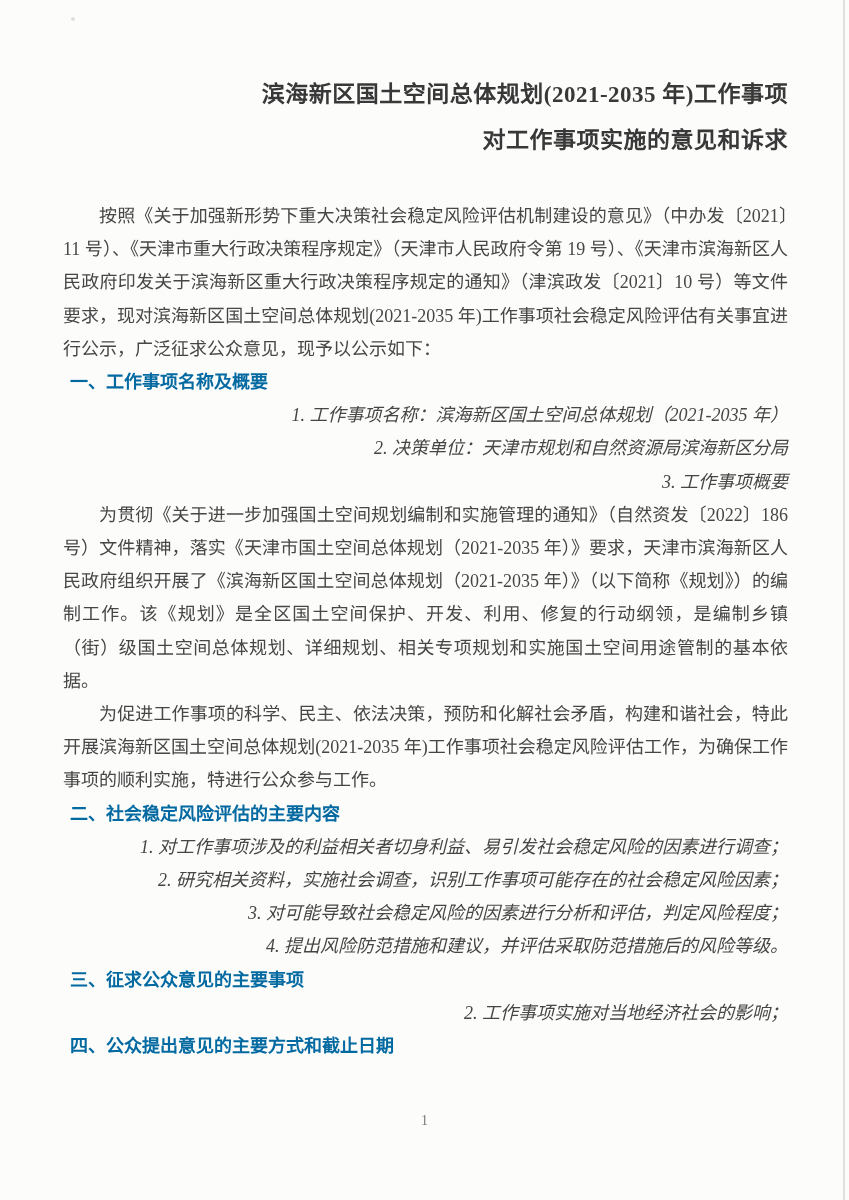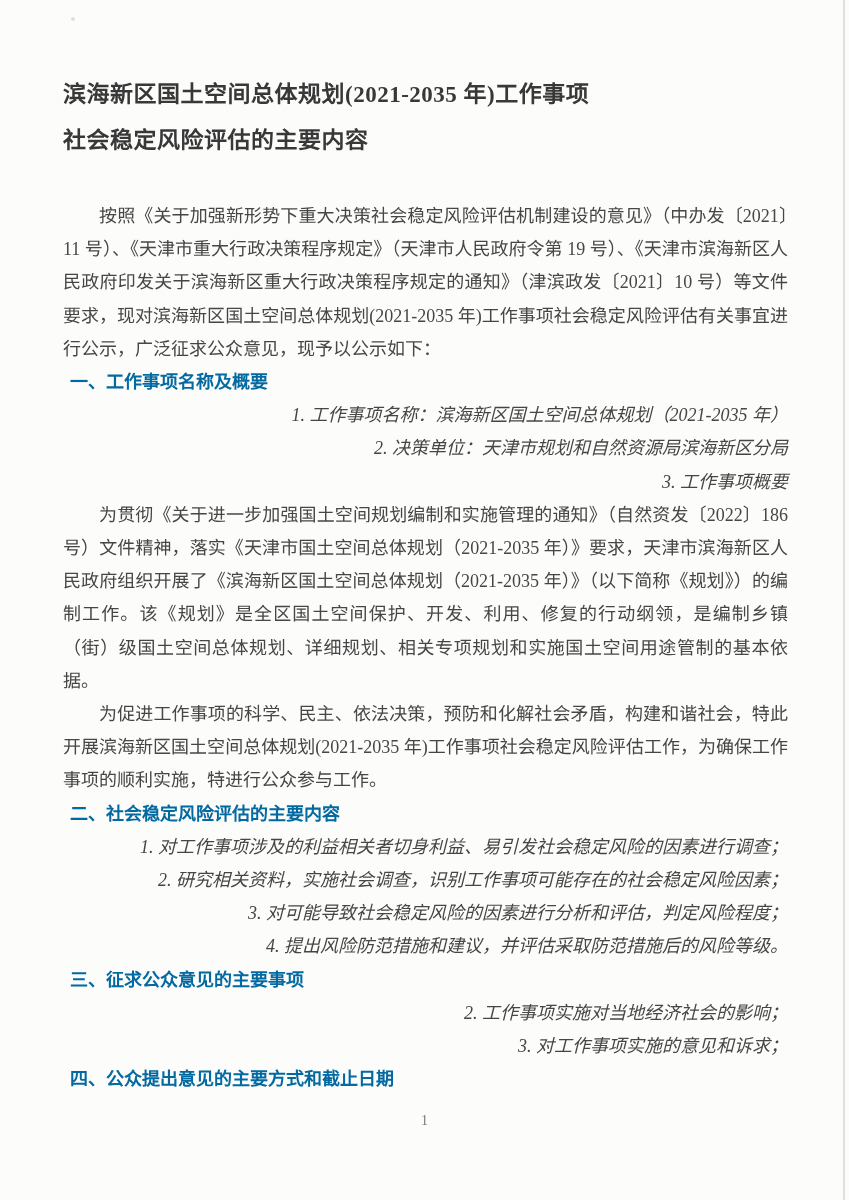--- a/index.html
+++ b/index.html
@@ -32,21 +32,21 @@
     background: #c9c9c6;
     opacity: 0.6;
   }
   .doc {
     position: absolute;
     left: 63px;
     top: 72px;
     width: 725px;
   }
   .title-block {
-    text-align: left;
+    text-align: right;
     font-size: 23px;
     line-height: 46px;
     font-weight: 700;
     color: #383838;
     letter-spacing: 0.5px;
   }
   .body-block {
     margin-top: 36px;
     font-size: 18px;
     line-height: 33.2px;
@@ -80,35 +80,34 @@
 </style>
 </head>
 <body>
 
 <div class="scan-speck"></div>
 <div class="scan-edge-line"></div>
 
 <div class="doc">
   <div class="title-block">
     <div>滨海新区国土空间总体规划(2021-2035 年)工作事项</div>
-    <div>社会稳定风险评估的主要内容</div>
+    <div>对工作事项实施的意见和诉求</div>
   </div>
   <div class="body-block" id="blocks-container">
       <div class="paragraph">按照《关于加强新形势下重大决策社会稳定风险评估机制建设的意见》（中办发〔2021〕11 号）、《天津市重大行政决策程序规定》（天津市人民政府令第 19 号）、《天津市滨海新区人民政府印发关于滨海新区重大行政决策程序规定的通知》（津滨政发〔2021〕10 号）等文件要求，现对滨海新区国土空间总体规划(2021-2035 年)工作事项社会稳定风险评估有关事宜进行公示，广泛征求公众意见，现予以公示如下：</div>
       <div class="heading">一、工作事项名称及概要</div>
       <div class="item">1. 工作事项名称：滨海新区国土空间总体规划（2021-2035 年）</div>
       <div class="item">2. 决策单位：天津市规划和自然资源局滨海新区分局</div>
       <div class="item">3. 工作事项概要</div>
       <div class="paragraph">为贯彻《关于进一步加强国土空间规划编制和实施管理的通知》（自然资发〔2022〕186 号）文件精神，落实《天津市国土空间总体规划（2021-2035 年）》要求，天津市滨海新区人民政府组织开展了《滨海新区国土空间总体规划（2021-2035 年）》（以下简称《规划》）的编制工作。该《规划》是全区国土空间保护、开发、利用、修复的行动纲领，是编制乡镇（街）级国土空间总体规划、详细规划、相关专项规划和实施国土空间用途管制的基本依据。</div>
       <div class="paragraph">为促进工作事项的科学、民主、依法决策，预防和化解社会矛盾，构建和谐社会，特此开展滨海新区国土空间总体规划(2021-2035 年)工作事项社会稳定风险评估工作，为确保工作事项的顺利实施，特进行公众参与工作。</div>
       <div class="heading">二、社会稳定风险评估的主要内容</div>
       <div class="item">1. 对工作事项涉及的利益相关者切身利益、易引发社会稳定风险的因素进行调查；</div>
       <div class="item">2. 研究相关资料，实施社会调查，识别工作事项可能存在的社会稳定风险因素；</div>
       <div class="item">3. 对可能导致社会稳定风险的因素进行分析和评估，判定风险程度；</div>
       <div class="item">4. 提出风险防范措施和建议，并评估采取防范措施后的风险等级。</div>
       <div class="heading">三、征求公众意见的主要事项</div>
       <div class="item">2. 工作事项实施对当地经济社会的影响；</div>
-      <div class="item">3. 对工作事项实施的意见和诉求；</div>
       <div class="heading">四、公众提出意见的主要方式和截止日期</div>
     </div>
 </div>
 
 <div class="page-number">1</div>
 
 </body></html>

